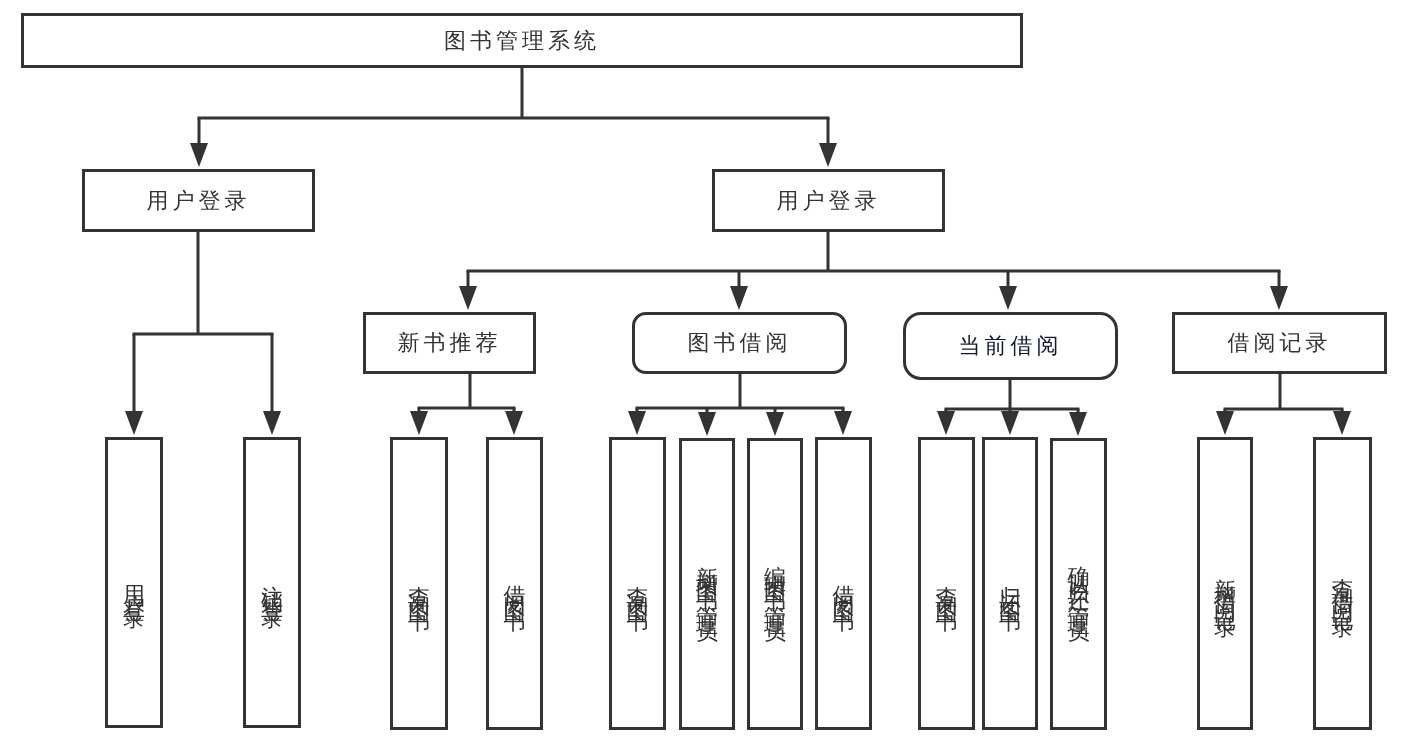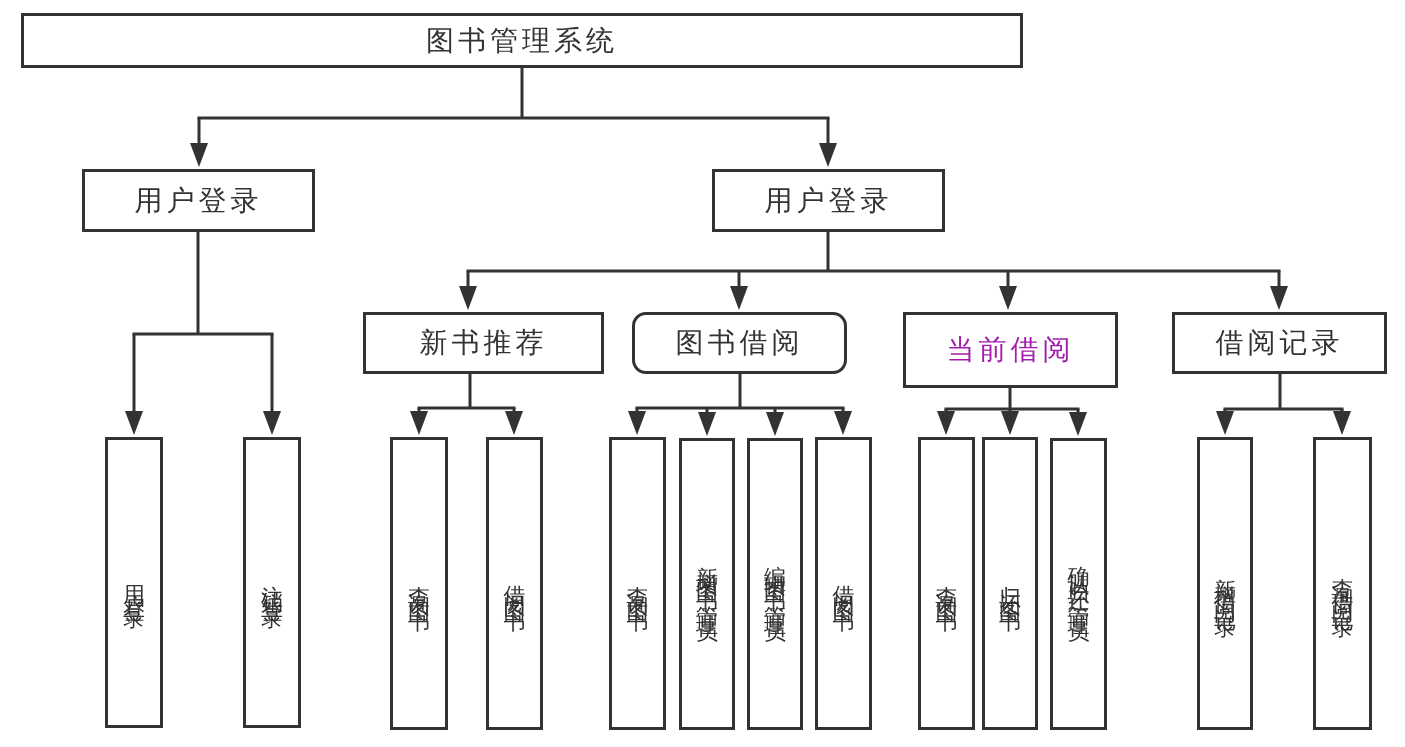--- a/index.html
+++ b/index.html
@@ -16,21 +16,21 @@
     box-sizing:border-box;
     background:#fff;
     border:3px solid #333;
     display:flex;
     align-items:center;
     justify-content:center;
     color:#333;
     text-align:center;
   }
   .node.h{
-    font-size:28px;
+    font-size:22px;
     letter-spacing:4px;
     white-space:nowrap;
   }
   .node.v{
     writing-mode:vertical-rl;
     font-size:22px;
     letter-spacing:8px;
     line-height:1;
   }
   .watermark{
@@ -99,23 +99,23 @@
       <line x1="1223.5" y1="409" x2="1343.5" y2="409" stroke="#333333" stroke-width="3"></line>
       <line x1="1225" y1="409" x2="1225" y2="415" stroke="#333333" stroke-width="3"></line>
       <polygon points="1216,411 1234,411 1225,435" fill="#333333"></polygon>
       <line x1="1342" y1="409" x2="1342" y2="415" stroke="#333333" stroke-width="3"></line>
       <polygon points="1333,411 1351,411 1342,435" fill="#333333"></polygon>
     </svg>
   <div id="nodes-layer">
       <div class="node h" style="left: 21px; top: 13px; width: 1002px; height: 55px; border-color: rgb(51, 51, 51); color: rgb(51, 51, 51);">图书管理系统</div>
       <div class="node h" style="left: 82px; top: 169px; width: 233px; height: 63px; border-color: rgb(51, 51, 51); color: rgb(51, 51, 51);">用户登录</div>
       <div class="node h" style="left: 712px; top: 169px; width: 233px; height: 63px; border-color: rgb(51, 51, 51); color: rgb(51, 51, 51);">用户登录</div>
-      <div class="node h" style="left: 363px; top: 312px; width: 241px; height: 62px; border-color: rgb(51, 51, 51); color: rgb(51, 51, 51);">新书推荐</div>
+      <div class="node h" style="left: 363px; top: 312px; width: 173px; height: 62px; border-color: rgb(51, 51, 51); color: rgb(51, 51, 51);">新书推荐</div>
       <div class="node h" style="left: 632px; top: 312px; width: 215px; height: 62px; border-color: rgb(51, 51, 51); color: rgb(51, 51, 51); border-radius: 14px;">图书借阅</div>
-      <div class="node h" style="left: 903px; top: 312px; width: 215px; height: 76px; border-color: rgb(51, 51, 51); color: #a21caf;">当前借阅</div>
+      <div class="node h" style="left: 903px; top: 312px; width: 215px; height: 68px; border-color: rgb(51, 51, 51); color: #0f172a; border-radius: 18px;">当前借阅</div>
       <div class="node h" style="left: 1172px; top: 312px; width: 215px; height: 62px; border-color: rgb(51, 51, 51); color: rgb(51, 51, 51);">借阅记录</div>
       <div class="node v" style="left: 105px; top: 437px; width: 58px; height: 291px; border-color: rgb(51, 51, 51); color: rgb(51, 51, 51);">用户登录</div>
       <div class="node v" style="left: 243px; top: 437px; width: 58px; height: 291px; border-color: rgb(51, 51, 51); color: rgb(51, 51, 51);">注销登录</div>
       <div class="node v" style="left: 390px; top: 437px; width: 58px; height: 293px; border-color: rgb(51, 51, 51); color: rgb(51, 51, 51);">查询图书</div>
       <div class="node v" style="left: 486px; top: 437px; width: 57px; height: 293px; border-color: rgb(51, 51, 51); color: rgb(51, 51, 51);">借阅图书</div>
       <div class="node v" style="left: 609px; top: 437px; width: 57px; height: 293px; border-color: rgb(51, 51, 51); color: rgb(51, 51, 51);">查询图书</div>
       <div class="node v" style="left: 679px; top: 438px; width: 56px; height: 292px; border-color: rgb(51, 51, 51); color: rgb(51, 51, 51);">新增图书（管理员）</div>
       <div class="node v" style="left: 747px; top: 438px; width: 56px; height: 292px; border-color: rgb(51, 51, 51); color: rgb(51, 51, 51);">编辑图书（管理员）</div>
       <div class="node v" style="left: 815px; top: 437px; width: 57px; height: 293px; border-color: rgb(51, 51, 51); color: rgb(51, 51, 51);">借阅图书</div>
       <div class="node v" style="left: 918px; top: 437px; width: 57px; height: 293px; border-color: rgb(51, 51, 51); color: rgb(51, 51, 51);">查询图书</div>

